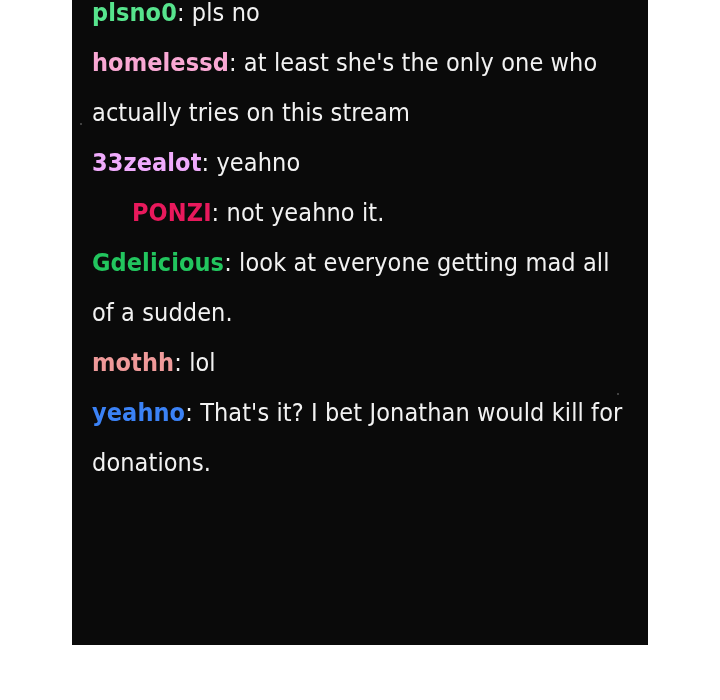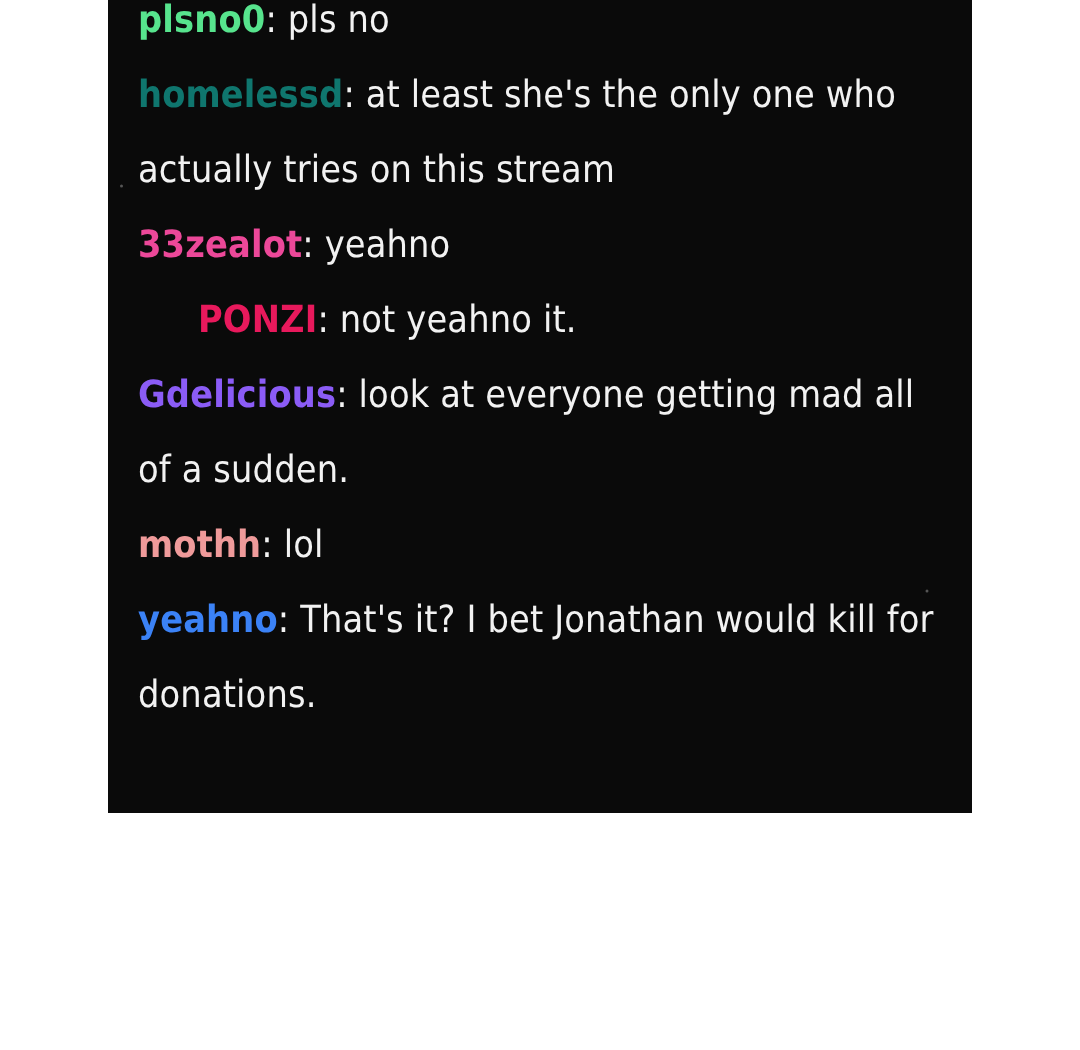--- a/index.html
+++ b/index.html
@@ -11,21 +11,21 @@
     height: 700px;
     background: #ffffff;
     font-family: "Liberation Sans", sans-serif;
     overflow: hidden;
   }
   #chat-panel {
     position: absolute;
     left: 72px;
     top: 0;
     width: 576px;
-    height: 542px;
+    height: 645px;
     background: #0a0a0a;
     box-sizing: border-box;
     padding: 0 20px;
     overflow: hidden;
   }
   .chat-list {
     margin: 0;
     padding: 0;
     list-style: none;
   }
@@ -61,33 +61,33 @@
 </head>
 <body>
 
 <div id="chat-panel">
   <ul class="chat-list">
     <li class="chat-message first">
       <span class="username" style="color: rgb(87, 228, 141);">plsno0</span><span class="colon">:</span>
       <span class="body-text">pls no</span>
     </li>
     <li class="chat-message">
-      <span class="username" style="color: #0f766e;">homelessd</span><span class="colon">:</span>
+      <span class="username" style="color: #f9a8d4;">homelessd</span><span class="colon">:</span>
       <span class="body-text">at least she's the only one who actually tries on this stream</span>
     </li>
     <li class="chat-message">
-      <span class="username" style="color: #ec4899;">33zealot</span><span class="colon">:</span>
+      <span class="username" style="color: #f0abfc;">33zealot</span><span class="colon">:</span>
       <span class="body-text">yeahno</span>
     </li>
     <li class="chat-message">
       <span class="username" style="color: rgb(232, 25, 92); margin-left: 40px;">PONZI</span><span class="colon">:</span>
       <span class="body-text">not yeahno it.</span>
     </li>
     <li class="chat-message">
-      <span class="username" style="color: #8b5cf6;">Gdelicious</span><span class="colon">:</span>
+      <span class="username" style="color: #22c55e;">Gdelicious</span><span class="colon">:</span>
       <span class="body-text">look at everyone getting mad all of a sudden.</span>
     </li>
     <li class="chat-message">
       <span class="username" style="color: rgb(239, 154, 154);">mothh</span><span class="colon">:</span>
       <span class="body-text">lol</span>
     </li>
     <li class="chat-message">
       <span class="username" style="color: #3b82f6;">yeahno</span><span class="colon">:</span>
       <span class="body-text">That's it? I bet Jonathan would kill for donations.</span>
     </li>

